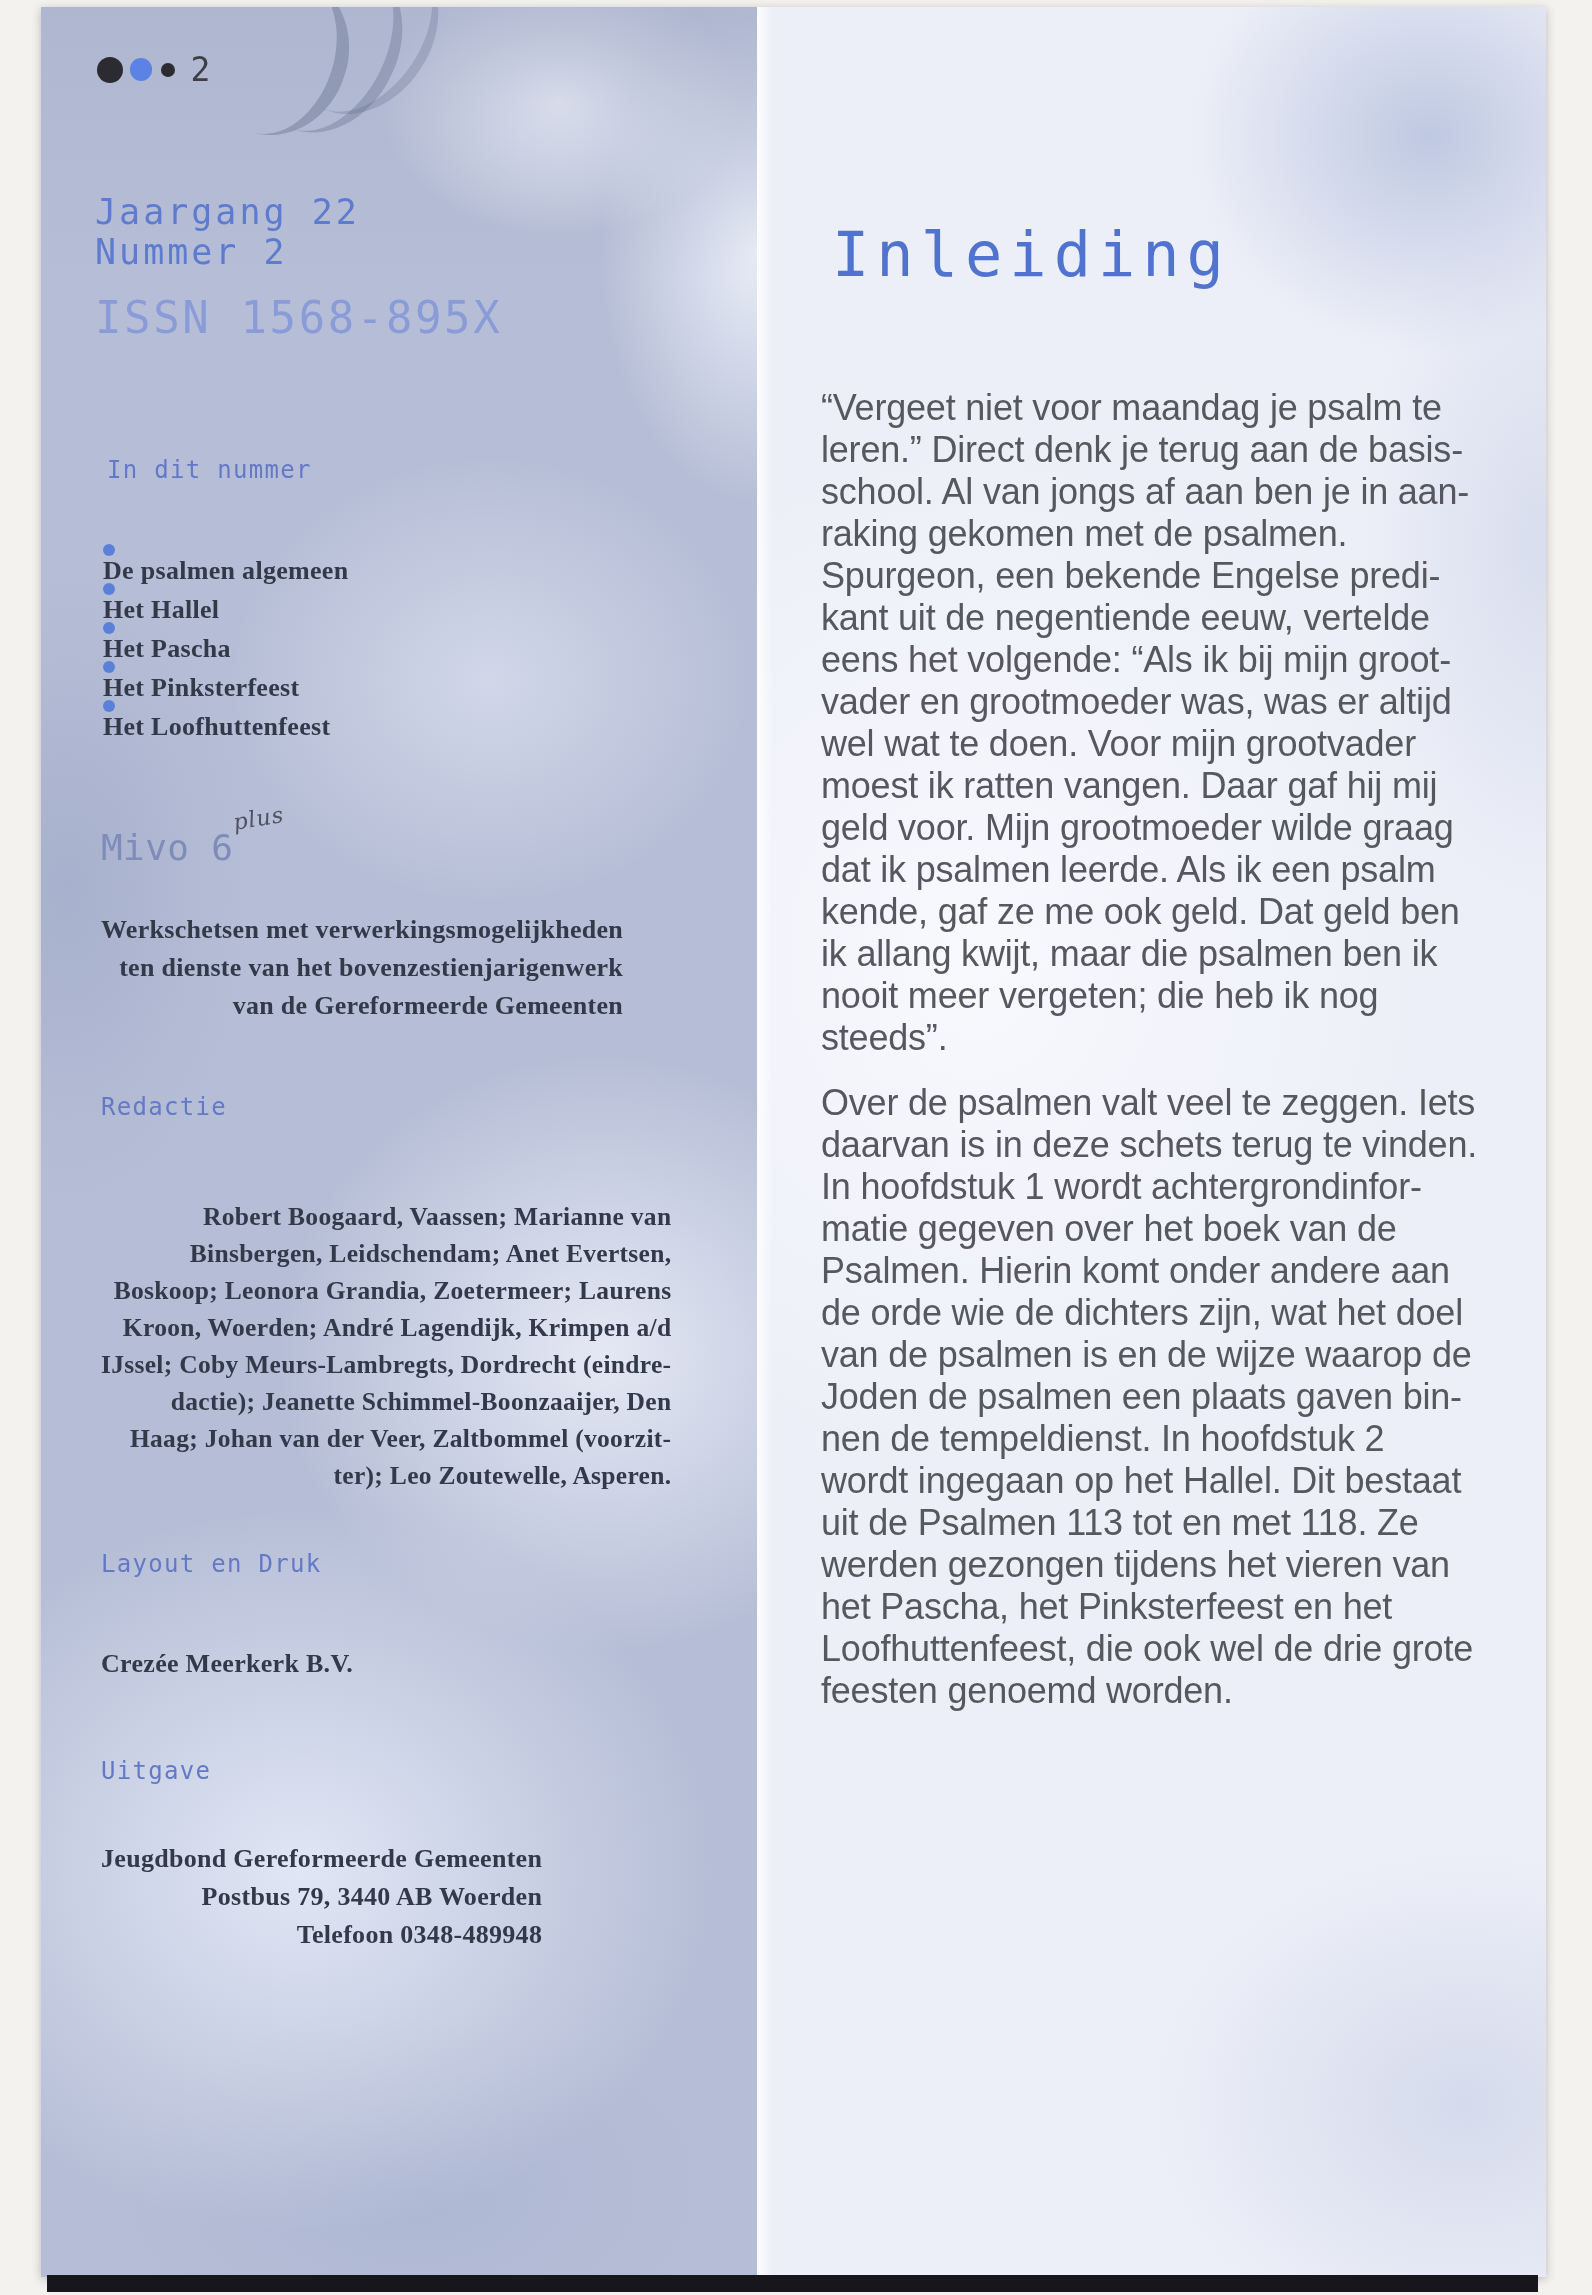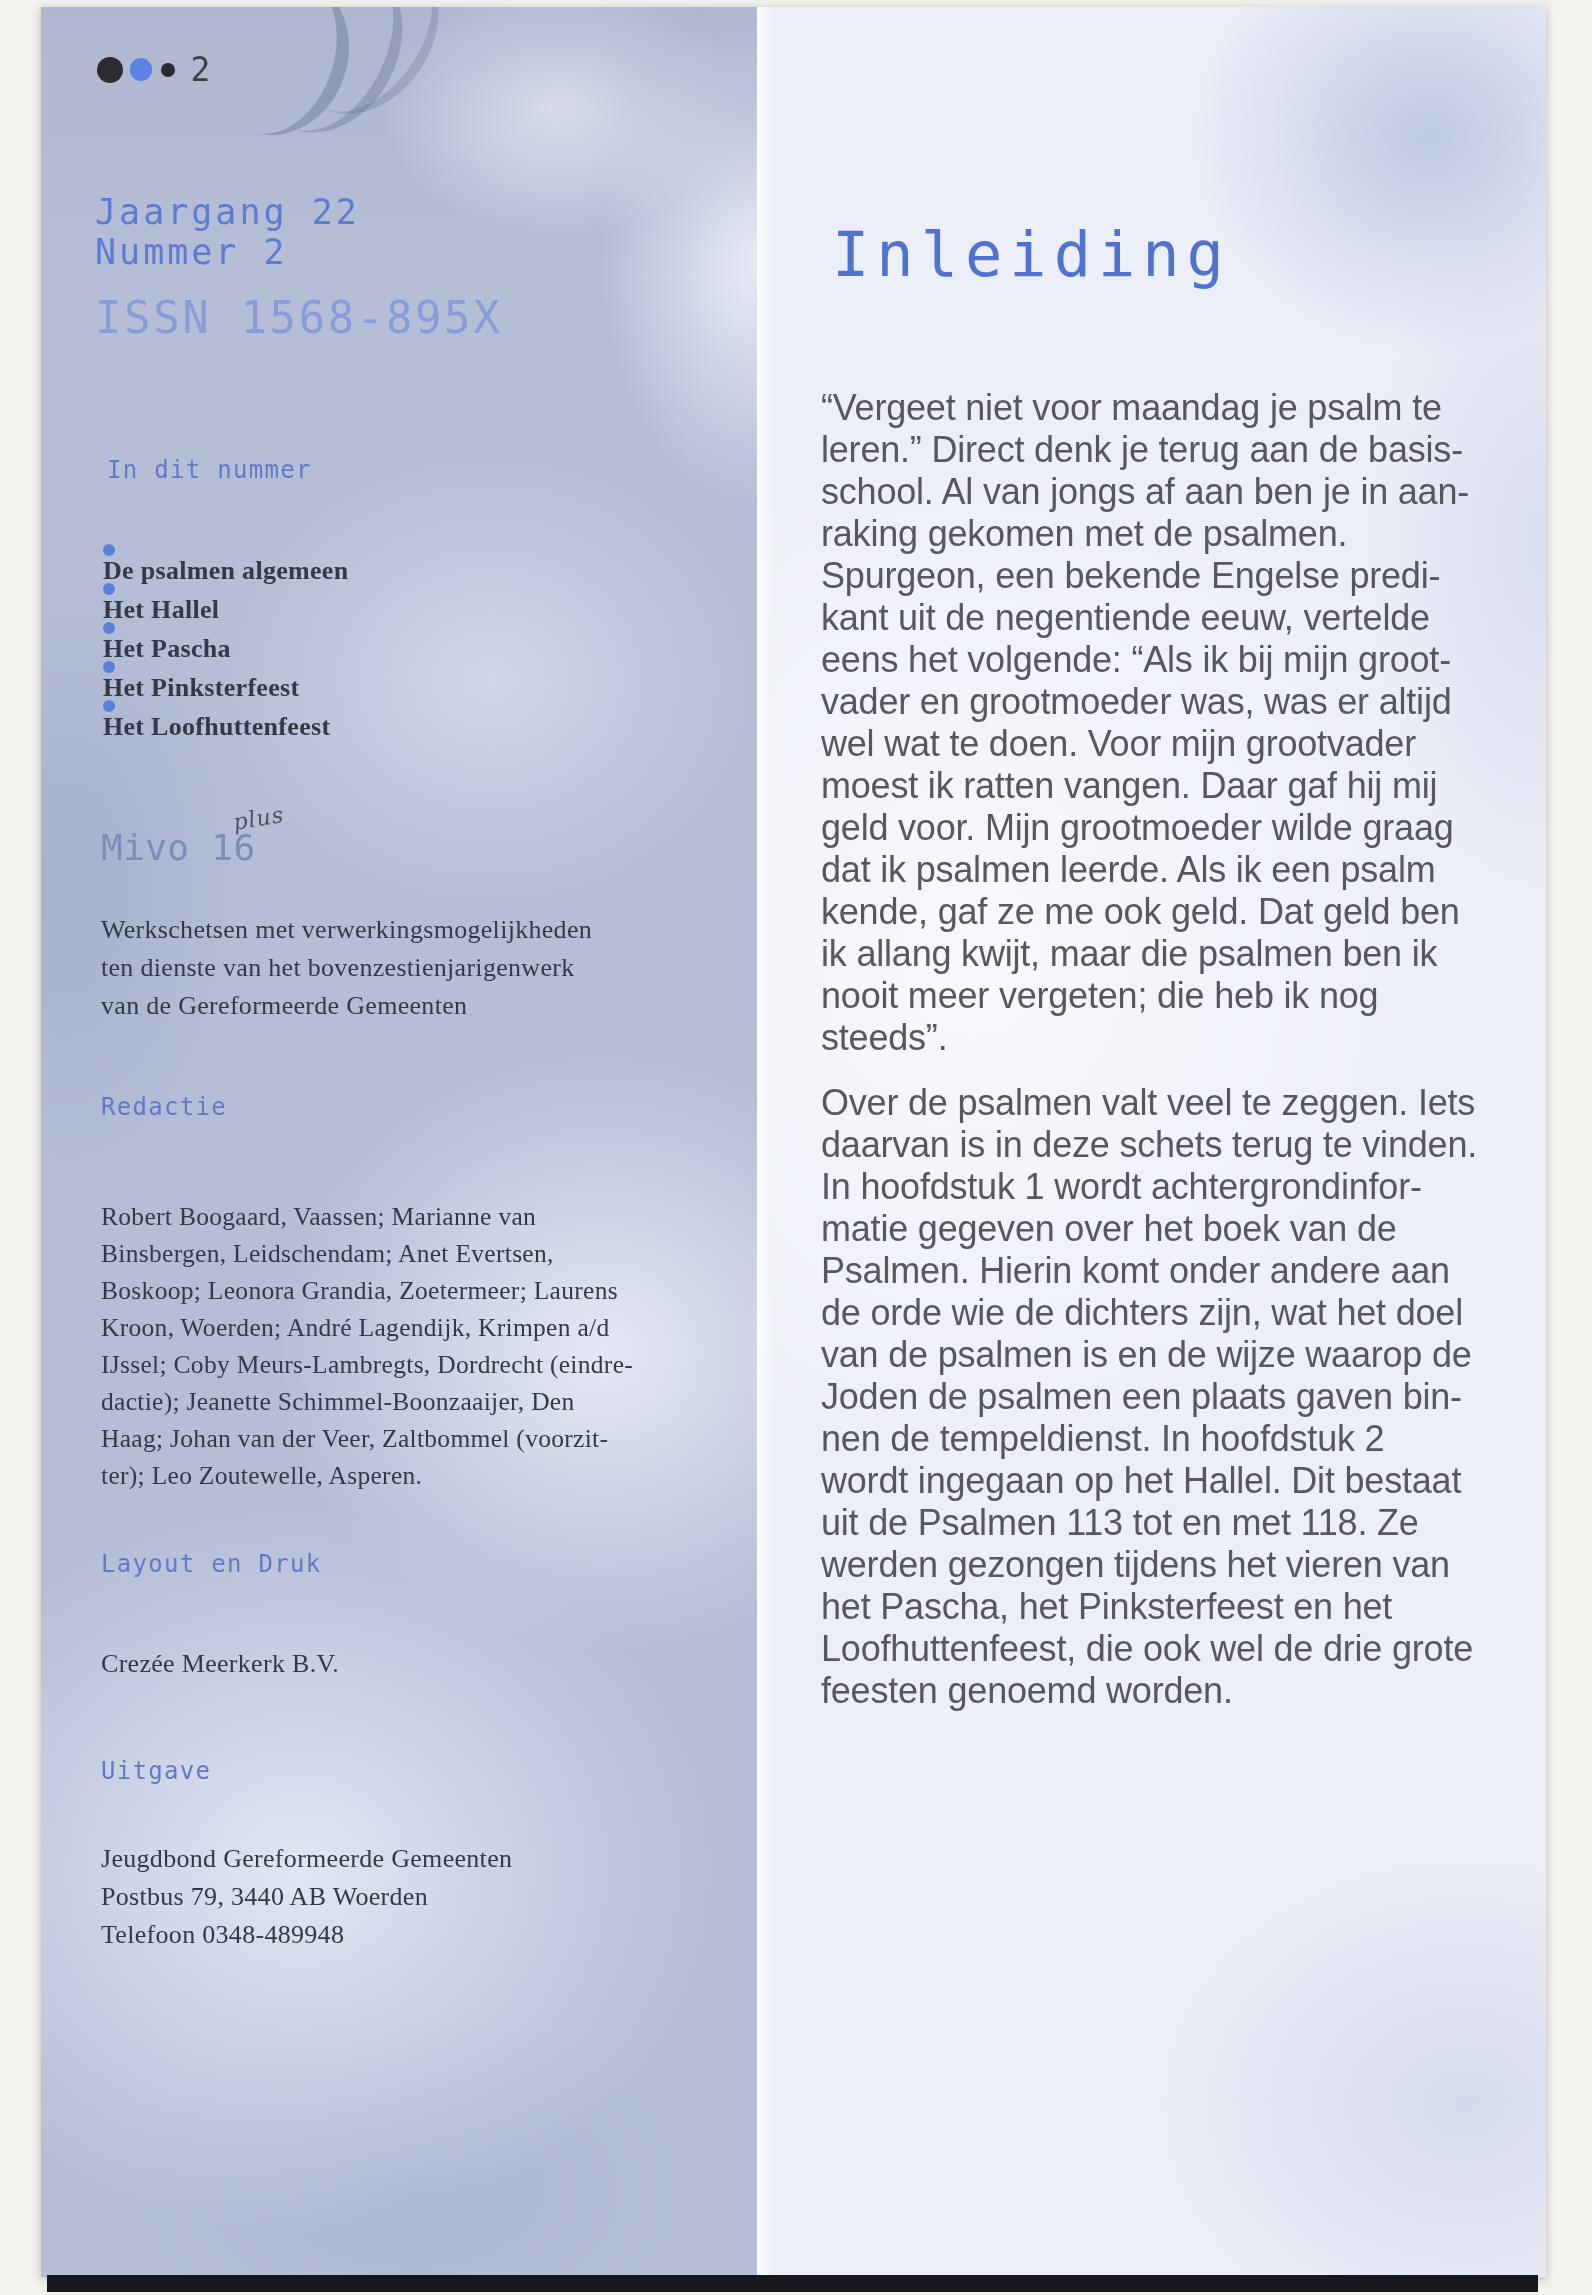--- a/index.html
+++ b/index.html
@@ -44,22 +44,22 @@
     background:linear-gradient(90deg, rgba(255,255,255,.9), rgba(255,255,255,0));}
   
   .scan-band{position:absolute;left:47px;top:2275px;width:1491px;height:17.3px;background:#16161c;}
   
   .h-mono{font-family:"DejaVu Sans Mono","Liberation Mono",monospace;font-weight:400;}
   .masthead-line{font-size:35px;line-height:40px;letter-spacing:3px;color:#5d7bd0;}
   .issn{font-size:44px;letter-spacing:2.6px;color:#8a9cd8;}
   .section-title{font-size:24px;letter-spacing:1.3px;color:#6379c5;}
   .mivo-title{font-size:36px;letter-spacing:0.4px;color:#7e8cba;}
   .article-title{font-size:62px;letter-spacing:7px;color:#5173d0;}
-  .serif-block{font-family:"Liberation Serif",serif;font-weight:400;font-size:26px;line-height:38px;
-    color:#323949;white-space:pre-line;letter-spacing:0.3px;}
+  .serif-block{font-family:"Liberation Serif",serif;font-weight:700;font-size:26px;line-height:38px;
+    color:#323949;white-space:pre-line;letter-spacing:0.3px;text-align:right;}
   .redactie-block{font-size:25.5px;line-height:37px;margin-top:28px;}
   .body-text{font-family:"Liberation Sans",sans-serif;font-size:36px;line-height:42px;
     color:#56575f;white-space:pre-line;width:729px;letter-spacing:-0.2px;}
   .abs{position:absolute;}
   
   .dots-row{display:flex;align-items:center;}
   .dot{border-radius:50%;}
   .dot-lg{width:26px;height:26px;background:#2c2b31;}
   .dot-md{width:22.4px;height:22.4px;background:#5b83e4;margin-left:7px;}
   .dot-sm{width:14px;height:14px;background:#2c2b31;margin-left:8.6px;}
@@ -113,21 +113,21 @@
         <span class="toc-bullet"></span>
         <span class="toc-label">Het Pinksterfeest</span>
       </div>
       <div class="toc-item">
         <span class="toc-bullet"></span>
         <span class="toc-label">Het Loofhuttenfeest</span>
       </div>
     </div>
 
     <div class="abs plus-note" style="left:192px;top:798px;">plus</div>
-    <div class="abs h-mono mivo-title" style="left:60px;top:820px;">Mivo 16</div>
+    <div class="abs h-mono mivo-title" style="left:60px;top:820px;">Mivo 6</div>
     <div class="abs serif-block" style="left:60px;top:904px;">Werkschetsen met verwerkingsmogelijkheden
 ten dienste van het bovenzestienjarigenwerk
 van de Gereformeerde Gemeenten</div>
 
     <div class="abs h-mono section-title" style="left:60px;top:1086px;">Redactie</div>
     <div class="abs serif-block redactie-block" style="left:60px;top:1163px;">Robert Boogaard, Vaassen; Marianne van
 Binsbergen, Leidschendam; Anet Evertsen,
 Boskoop; Leonora Grandia, Zoetermeer; Laurens
 Kroon, Woerden; André Lagendijk, Krimpen a/d
 IJssel; Coby Meurs-Lambregts, Dordrecht (eindre-

